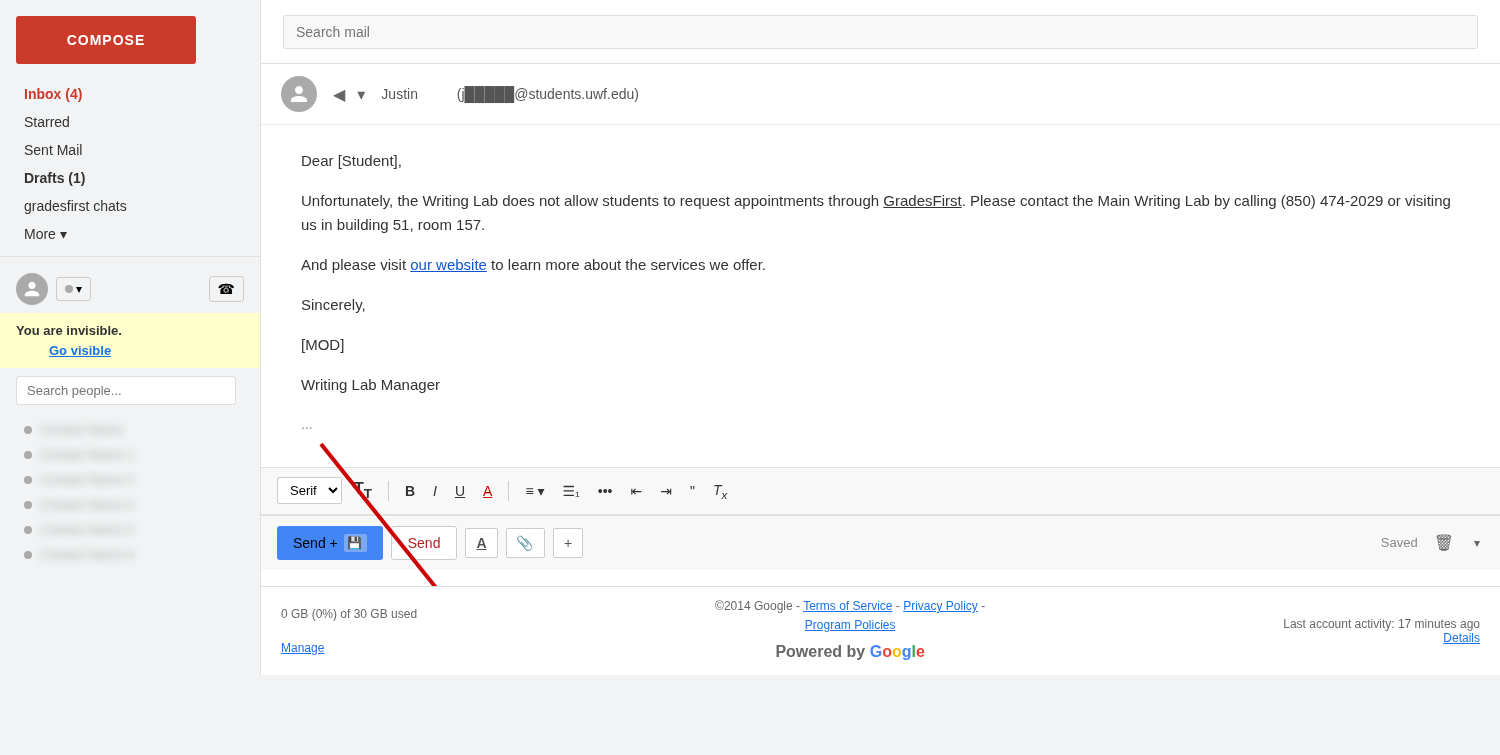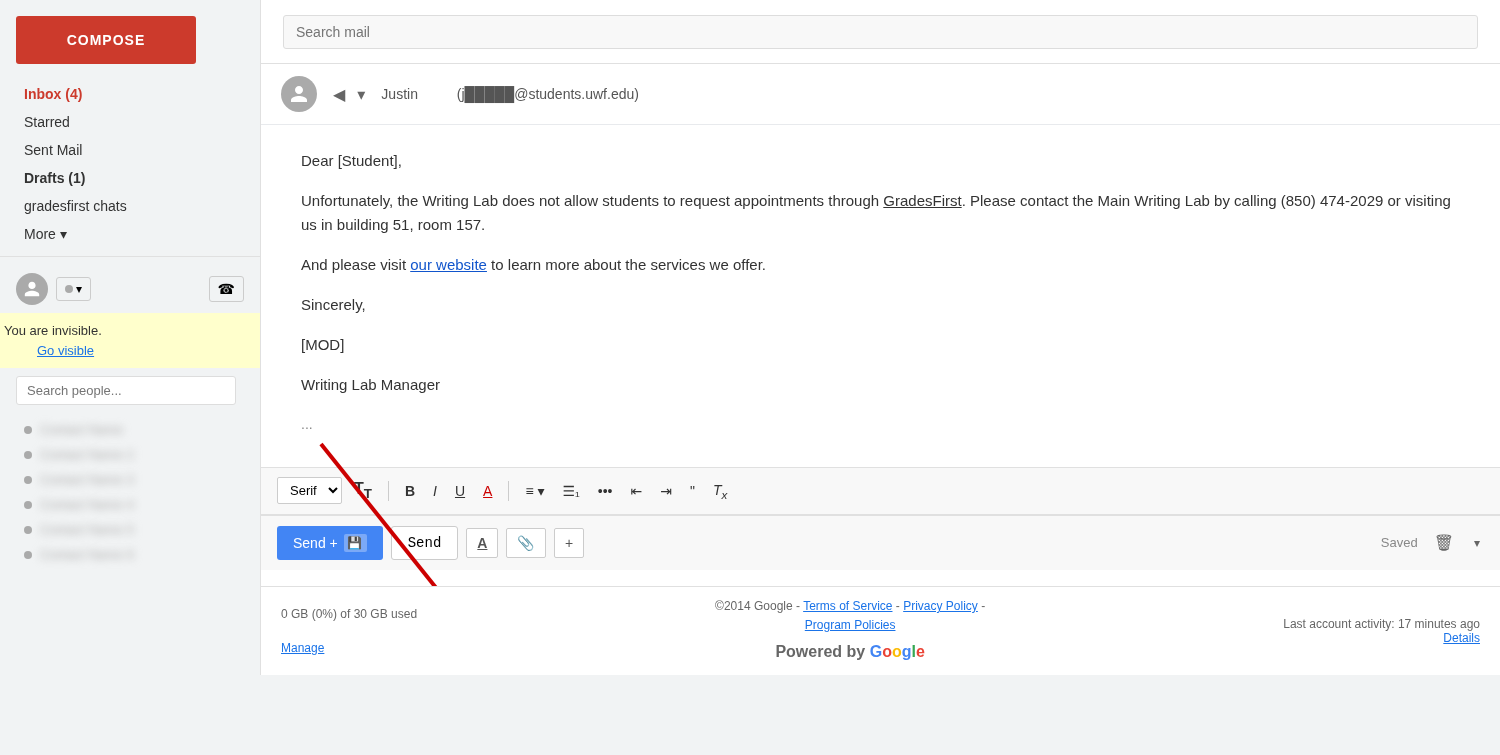--- a/index.html
+++ b/index.html
@@ -35,21 +35,21 @@
 
     .more-btn { padding: 6px 16px 6px 24px; cursor: pointer; font-size: 14px; color: #333; display: flex; align-items: center; gap: 4px; }
 
     .sidebar-divider { height: 1px; background: #e0e0e0; margin: 8px 0; }
 
     .chat-controls { display: flex; align-items: center; padding: 8px 16px; gap: 8px; }
     .chat-avatar { width: 32px; height: 32px; border-radius: 50%; background: #aaa; display: flex; align-items: center; justify-content: center; color: white; font-size: 14px; }
     .chat-status-btn { background: none; border: 1px solid #ccc; border-radius: 3px; padding: 4px 8px; cursor: pointer; font-size: 12px; display: flex; align-items: center; gap: 3px; }
     .chat-phone-btn { background: none; border: 1px solid #ccc; border-radius: 3px; padding: 4px 8px; cursor: pointer; font-size: 14px; margin-left: auto; }
 
-    .invisible-notice { background: #ffffcc; padding: 8px 4px; font-size: 13px; line-height: 1.5; }
+    .invisible-notice { background: #ffffcc; padding: 8px 16px; font-size: 13px; line-height: 1.5; font-weight: bold; }
     .invisible-notice a { color: #1a73e8; text-decoration: underline; cursor: pointer; margin-left: 33px; }
 
     .search-people { margin: 8px 16px; padding: 6px 10px; border: 1px solid #ddd; border-radius: 3px; font-size: 13px; width: 220px; color: #aaa; }
 
     .contact-list { padding: 4px 0; }
     .contact-item { padding: 5px 16px 5px 24px; display: flex; align-items: center; gap: 8px; }
     .contact-dot { width: 8px; height: 8px; border-radius: 50%; background: #aaa; flex-shrink: 0; }
     .contact-name { font-size: 13px; color: #aaa; filter: blur(4px); }
 
     
@@ -77,22 +77,22 @@
     .ellipsis { color: #888; font-size: 14px; cursor: pointer; margin-bottom: 8px; }
 
     
     .format-toolbar { padding: 8px 16px; background: #f8f8f8; border-top: 1px solid #e0e0e0; border-bottom: 1px solid #e0e0e0; display: flex; align-items: center; gap: 6px; flex-wrap: wrap; }
     .format-select { padding: 4px 8px; border: 1px solid #ccc; border-radius: 2px; font-size: 13px; cursor: pointer; background: white; }
     .format-btn { background: none; border: none; padding: 4px 6px; cursor: pointer; font-size: 14px; color: #333; border-radius: 2px; }
     .format-separator { width: 1px; height: 20px; background: #ccc; margin: 0 4px; }
 
     
     .send-toolbar { padding: 10px 16px; background: #f8f8f8; border-top: 1px solid #e0e0e0; display: flex; align-items: center; gap: 8px; }
-    .send-btn-primary { background: #4285f4; color: #ffffff; border: none; border-radius: 3px; padding: 8px 16px; cursor: pointer; font-size: 14px; display: flex; align-items: center; gap: 6px; }
-    .send-btn-secondary { background: white; color: #000000; border: 1px solid #ccc; border-radius: 3px; padding: 8px 16px; cursor: pointer; font-size: 14px; font-family: Liberation Mono, monospace; }
+    .send-btn-primary { background: #4285f4; color: #000000; border: none; border-radius: 3px; padding: 8px 16px; cursor: pointer; font-size: 14px; display: flex; align-items: center; gap: 6px; }
+    .send-btn-secondary { background: white; color: #b91c1c; border: 1px solid #ccc; border-radius: 3px; padding: 8px 16px; cursor: pointer; font-size: 14px; }
     .send-icon-btn { background: white; border: 1px solid #ccc; border-radius: 2px; padding: 6px 10px; cursor: pointer; font-size: 14px; color: #555; }
     .send-spacer { flex: 1; }
     .saved-text { color: #888; font-size: 13px; }
     .trash-btn { background: none; border: none; cursor: pointer; color: #666; font-size: 16px; padding: 4px 8px; }
     .dropdown-btn { background: none; border: none; cursor: pointer; color: #666; font-size: 12px; padding: 4px; }
 
     
     .footer { background: white; border-top: 1px solid #e0e0e0; padding: 10px 20px; display: flex; align-items: center; justify-content: space-between; font-size: 12px; color: #666; }
     .footer-left { display: flex; flex-direction: column; gap: 20px; }
     .footer-manage { color: #1a73e8; text-decoration: underline; cursor: pointer; }

